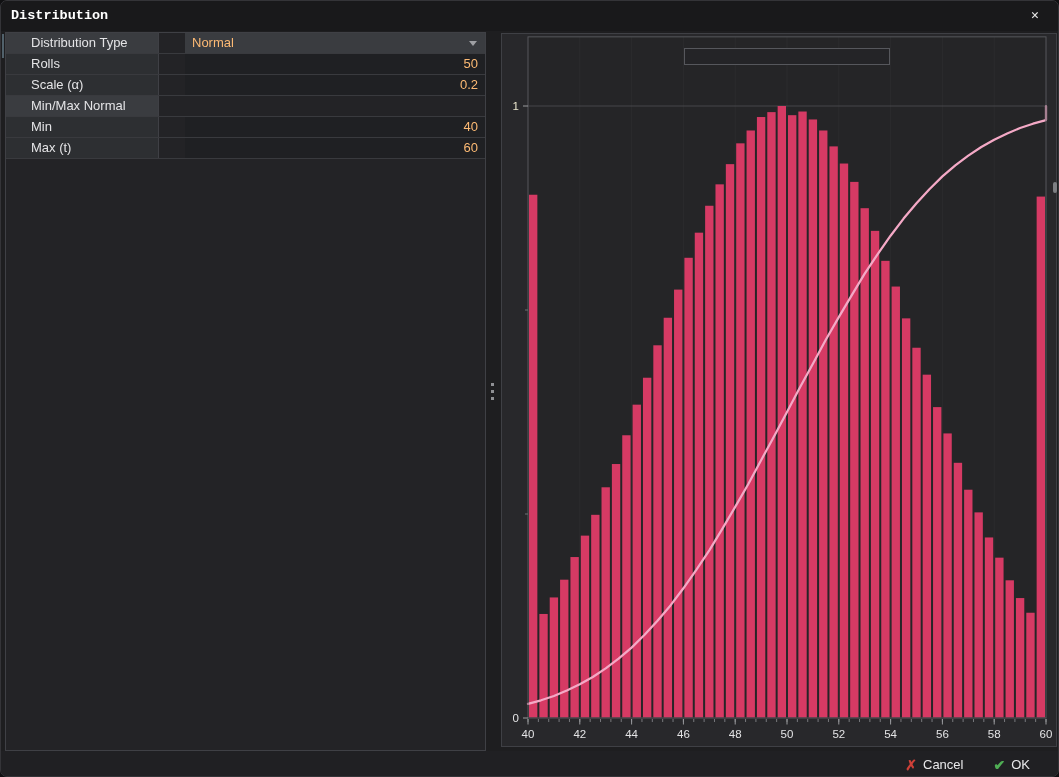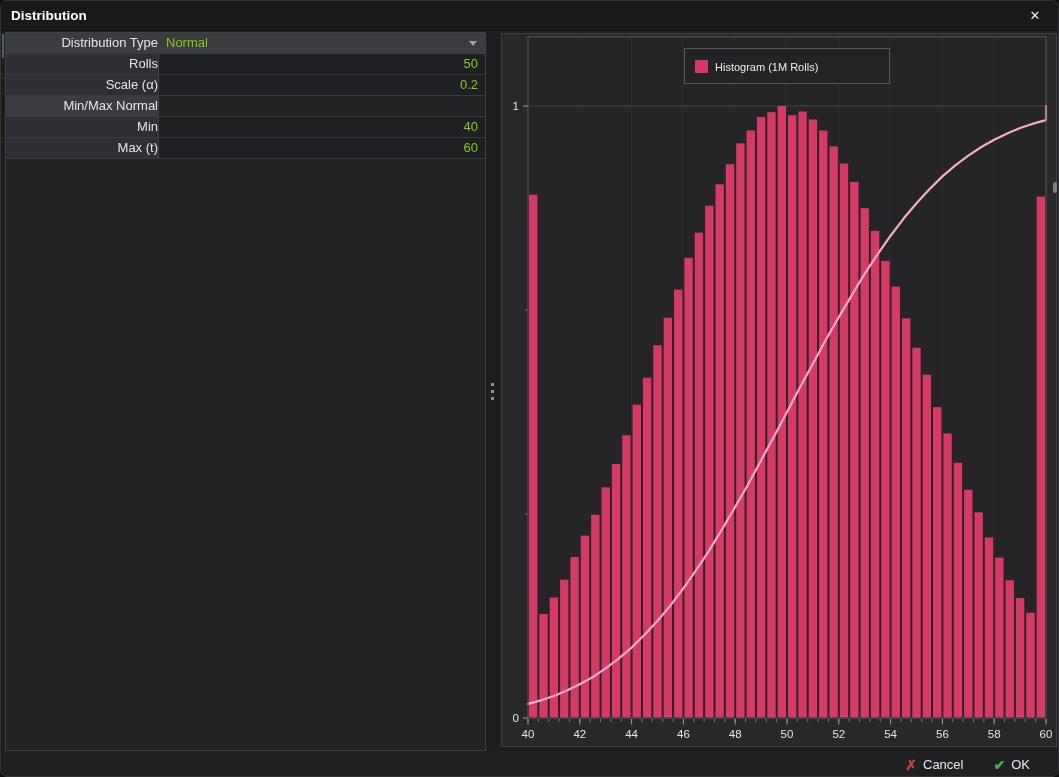--- a/index.html
+++ b/index.html
@@ -1,33 +1,33 @@
 <!DOCTYPE html>
 <html><head>
 <meta charset="utf-8">
 <style>
   html,body{margin:0;padding:0;width:1059px;height:777px;background:#101012;
     font-family:"Liberation Sans",sans-serif;-webkit-font-smoothing:antialiased;}
   .window{position:absolute;inset:0;background:#1e1e20;border:1px solid #343438;
     border-radius:7px;overflow:hidden;box-sizing:border-box;}
   
-  .titlebar{position:absolute;left:0;top:0;right:0;height:30px;background:#19191b;}
+  .titlebar{position:absolute;left:0;top:0;right:0;height:30px;background:#19191b;font-family:Liberation Mono, monospace;}
   .titlebar .title{position:absolute;left:10px;top:0;line-height:30px;font-size:13.5px;
     font-weight:bold;color:#ffffff;}
   .close-btn{position:absolute;right:10px;top:0;width:26px;height:30px;line-height:30px;
     text-align:center;color:#e8e8e8;font-size:13px;cursor:pointer;}
   
   .prop-panel{position:absolute;left:4px;top:31px;width:481px;height:719px;
     background:#232326;border:1px solid #3f4045;box-sizing:border-box;overflow:hidden;}
   .prow{display:flex;height:20px;border-bottom:1px solid #393a3e;font-size:13px;}
   .prow .plabel{width:153px;padding-left:25px;box-sizing:border-box;line-height:20px;
     color:#e4e4e6;background:#2d2f32;border-right:1px solid #3f4045;
-    white-space:nowrap;overflow:hidden;text-align:right;}
-  .prow .pvalue{flex:1;position:relative;line-height:20px;color:#84cc16;
-    background:#1f2023;}
+    white-space:nowrap;overflow:hidden;}
+  .prow .pvalue{flex:1;position:relative;line-height:20px;color:#fdba74;
+    background:#1f2023;margin-left:26px;}
   .prow.combo .plabel,.prow.combo .pvalue{background:#3a3c40;}
   .prow .pvalue.num{text-align:right;padding-right:7px;}
   .prow .pvalue.cmb{padding-left:7px;}
   .combo-arrow{position:absolute;right:8px;top:8px;width:0;height:0;
     border-left:4px solid transparent;border-right:4px solid transparent;
     border-top:5px solid #9fa0a4;}
   .scroll-thumb{position:absolute;left:1px;top:33px;width:2px;height:24px;
     background:#51616b;}
   
   .splitter{position:absolute;left:485px;top:31px;width:15px;height:719px;cursor:col-resize;}
@@ -236,24 +236,20 @@
         <line x1="544" x2="544" y1="685" y2="690.5" stroke="#9a9b9e" stroke-width="1"></line>
         <text x="544" y="704" text-anchor="middle" fill="#e3e3e5" font-size="11.5px" font-family="&quot;Liberation Sans&quot;,sans-serif">60</text>
         <line x1="21" x2="26" y1="684" y2="684" stroke="#9a9b9e" stroke-width="1"></line>
         <text x="17" y="688" text-anchor="end" fill="#e3e3e5" font-size="11.5px" font-family="&quot;Liberation Sans&quot;,sans-serif">0</text>
         <line x1="21" x2="26" y1="72" y2="72" stroke="#9a9b9e" stroke-width="1"></line>
         <text x="17" y="76" text-anchor="end" fill="#e9e5cd" font-size="11.5px" font-family="&quot;Liberation Sans&quot;,sans-serif">1</text>
         <line x1="23" x2="26" y1="480" y2="480" stroke="#6f7074" stroke-width="1"></line>
         <line x1="23" x2="26" y1="276" y2="276" stroke="#6f7074" stroke-width="1"></line>
       </svg>
     <div class="legend">
-      <div class="legend-row">
-        <span class="swatch" id="sw-bar" style="background: rgb(214, 58, 100);"></span>
-        <span>Histogram (1M Rolls)</span>
-      </div>
     </div>
   </div>
 
   <div class="resize-handle"></div>
 
   <div class="footer">
     <div class="fbtn">
       <span class="ficon" id="cancel-ic" style="color: rgb(207, 64, 56);">✗</span>
       <span>Cancel</span>
     </div>

